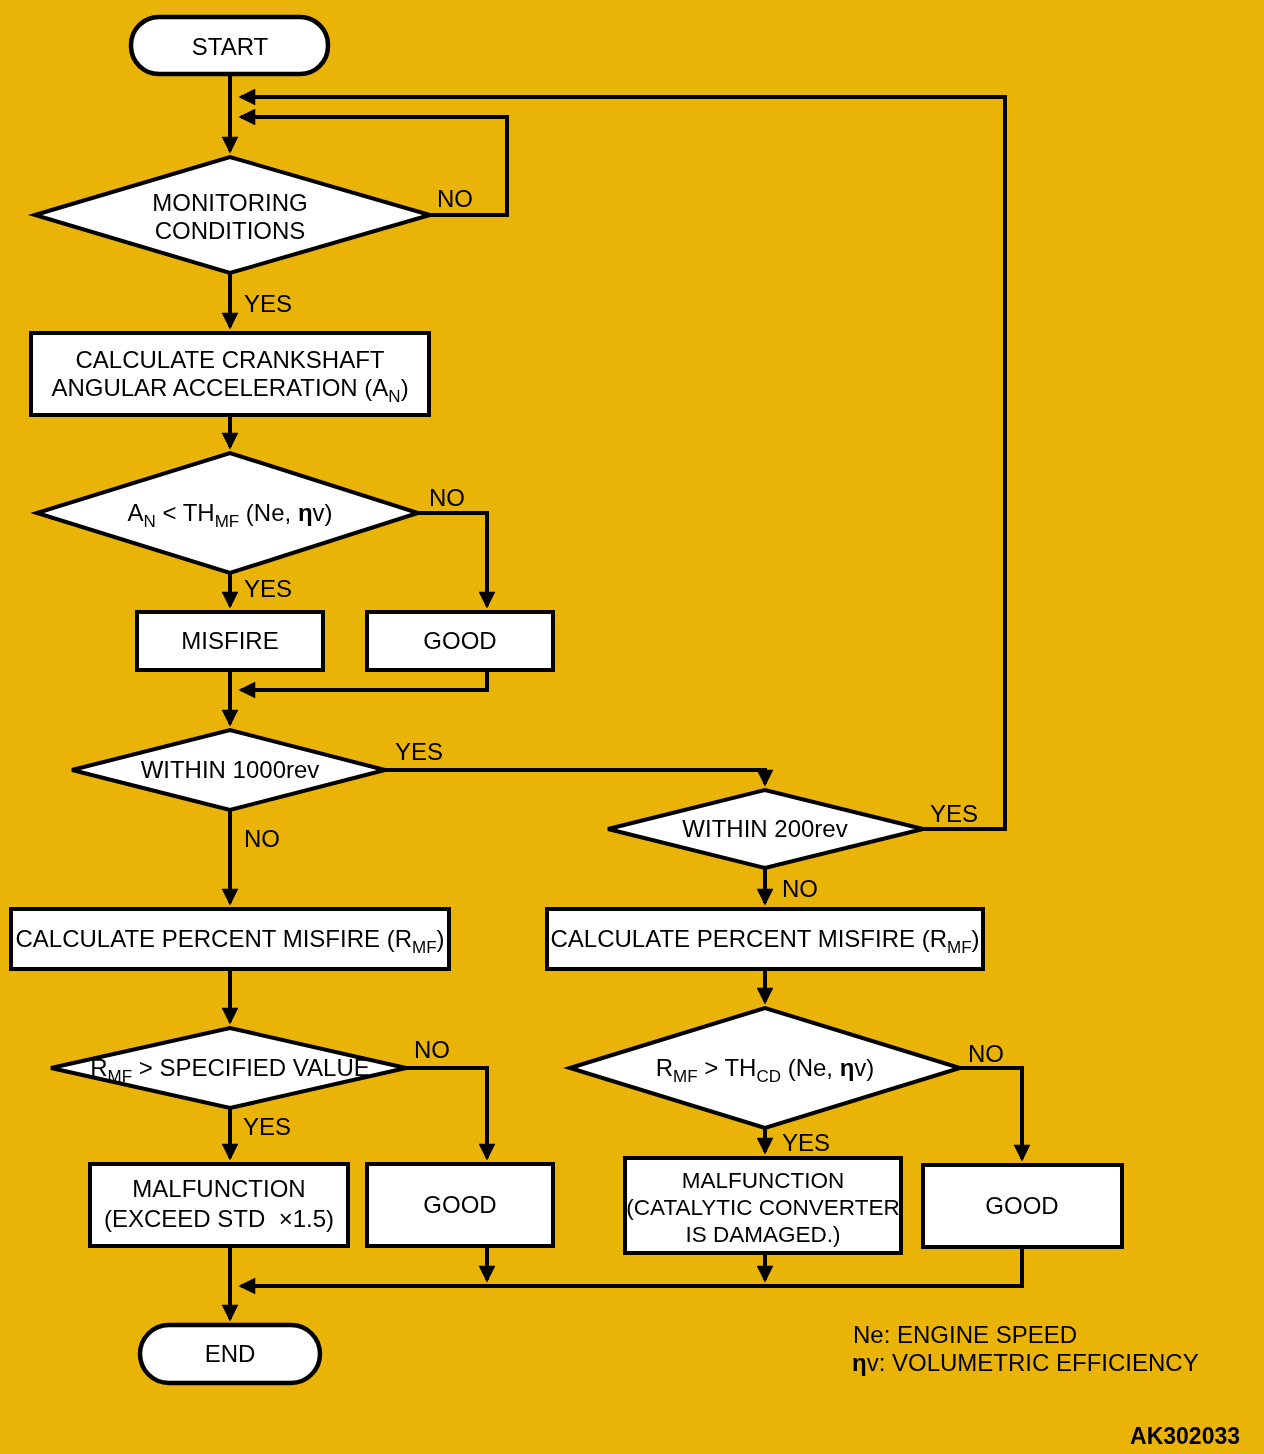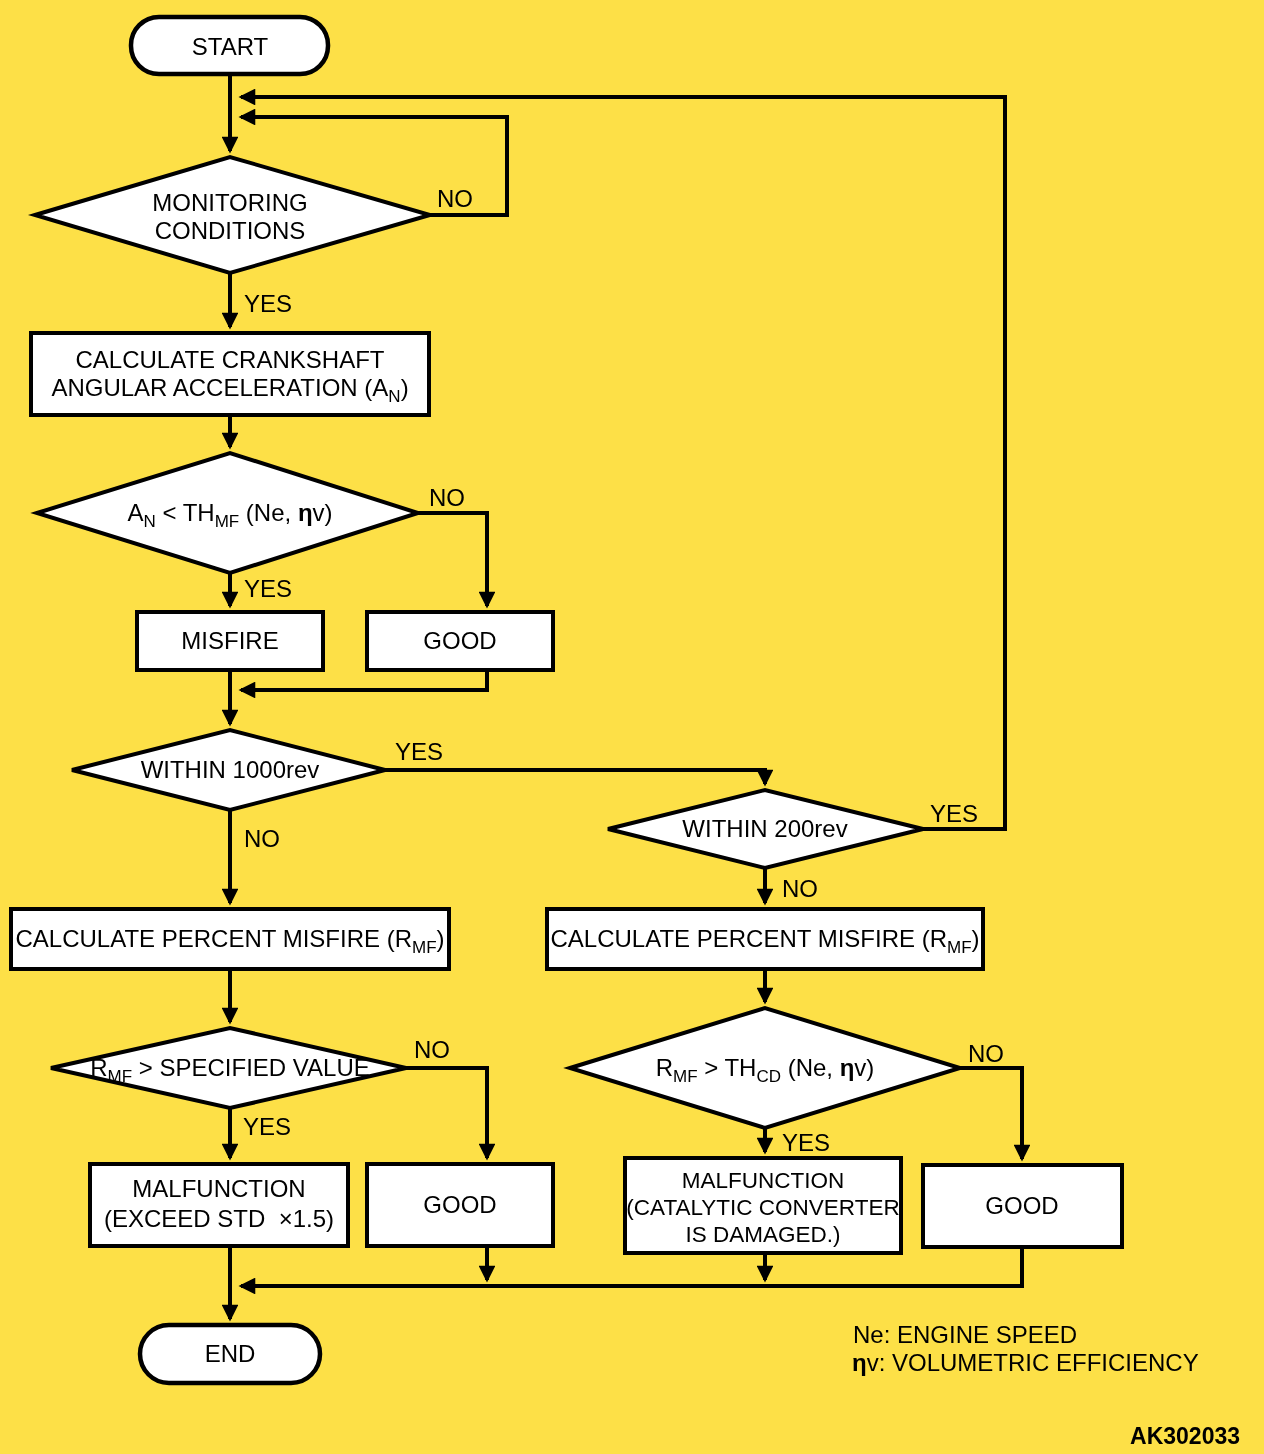--- a/index.html
+++ b/index.html
@@ -1,16 +1,16 @@
 <!DOCTYPE html>
 <html><head>
 <meta charset="utf-8">
 <style>
   html, body { margin: 0; padding: 0; background: #ffffff; }
-  .page { width: 1264px; height: 1454px; background: #fde047; position: relative; }
+  .page { width: 1264px; height: 1454px; background: #eab308; position: relative; }
   svg { display: block; }
   .shape { fill: #ffffff; stroke: #000000; stroke-width: 4; }
   .terminal { stroke-width: 4.5; }
   .edge { fill: none; stroke: #000000; stroke-width: 4; }
   .t { font-family: "Liberation Sans", sans-serif; font-size: 24px; fill: #000000; }
   .mid { text-anchor: middle; }
   .sub { font-size: 17px; }
   .t23 { font-size: 22.5px; }
   .eta { font-weight: bold; }
   .code { font-weight: bold; font-size: 23px; text-anchor: end; }

